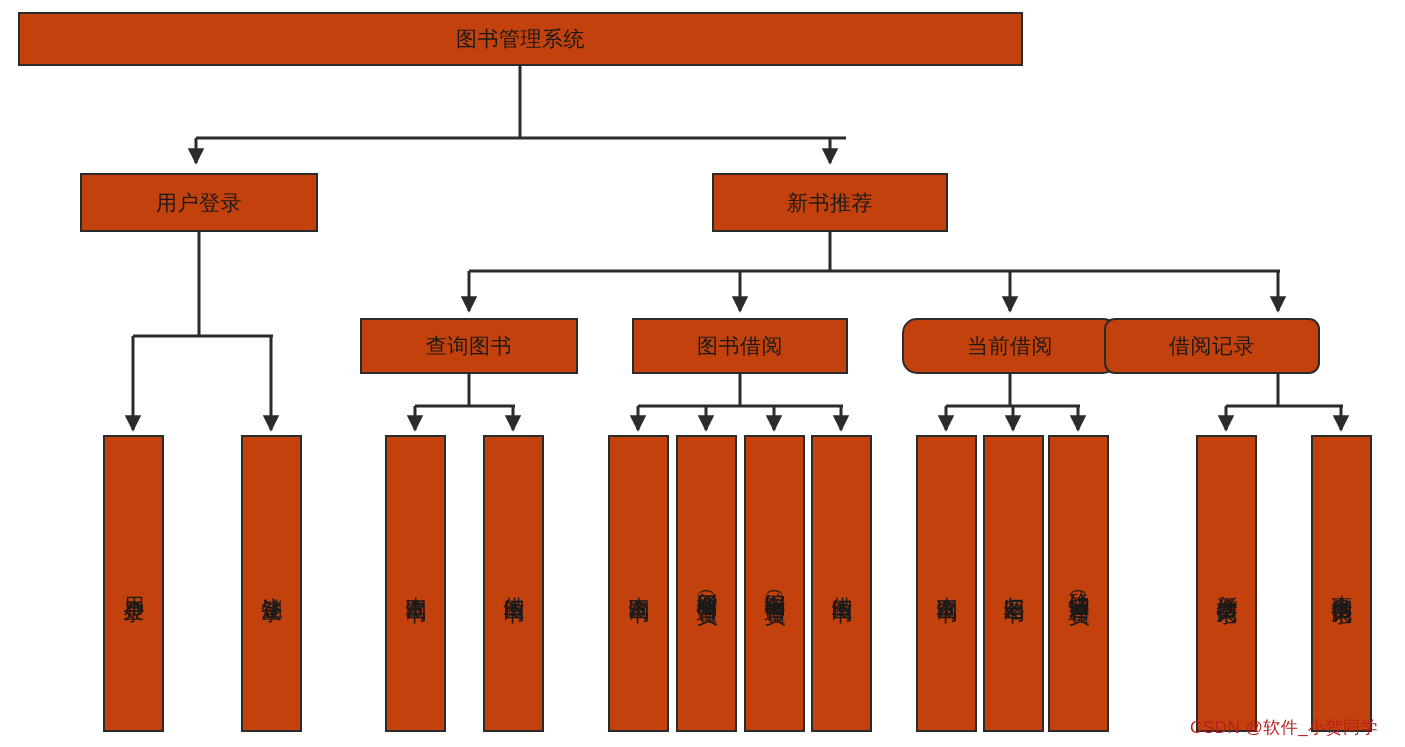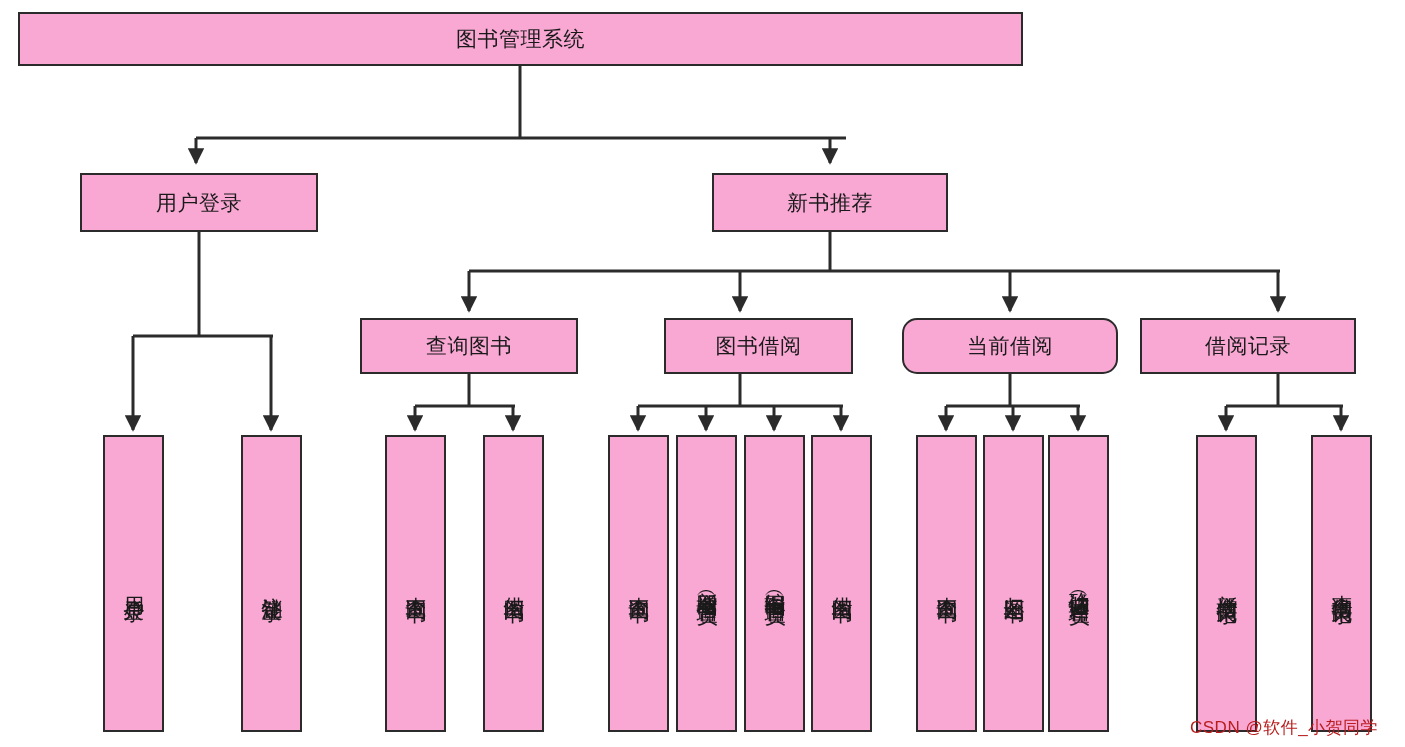--- a/index.html
+++ b/index.html
@@ -23,21 +23,21 @@
     left: 0;
     top: 0;
     width: 1405px;
     height: 747px;
     pointer-events: none;
   }
   .node {
     position: absolute;
     box-sizing: border-box;
     border: 2px solid #2b2b2b;
-    background: #f9a8d4;
+    background: #c2410c;
     display: flex;
     align-items: center;
     justify-content: center;
     color: #1a1a1a;
   }
   .node.horiz {
     font-size: 21px;
     letter-spacing: 0.5px;
     line-height: 1.1;
   }
@@ -128,27 +128,27 @@
   <div class="node horiz" style="left:80px; top:173px; width:238px; height:59px;">
     <span class="lbl">用户登录</span>
   </div>
   <div class="node horiz" style="left:712px; top:173px; width:236px; height:59px;">
     <span class="lbl">新书推荐</span>
   </div>
 
   <div class="node horiz" style="left:360px; top:318px; width:218px; height:56px;">
     <span class="lbl">查询图书</span>
   </div>
-  <div class="node horiz" style="left:664px; top:318px; width:189px; height:56px;">
+  <div class="node horiz" style="left:632px; top:318px; width:216px; height:56px;">
     <span class="lbl">图书借阅</span>
   </div>
   <div class="node horiz" style="left:902px; top:318px; width:216px; height:56px;border-radius:15px;">
     <span class="lbl">当前借阅</span>
   </div>
-  <div class="node horiz" style="left:1140px; top:318px; width:216px; height:56px;">
+  <div class="node horiz" style="left:1104px; top:318px; width:216px; height:56px;border-radius:11px;">
     <span class="lbl">借阅记录</span>
   </div>
 
   <div class="node vert" style="left:103px; top:435px; width:61px; height:297px;">
     <span class="lbl">用户登录</span>
   </div>
   <div class="node vert" style="left:241px; top:435px; width:61px; height:297px;">
     <span class="lbl">注销登录</span>
   </div>
 

